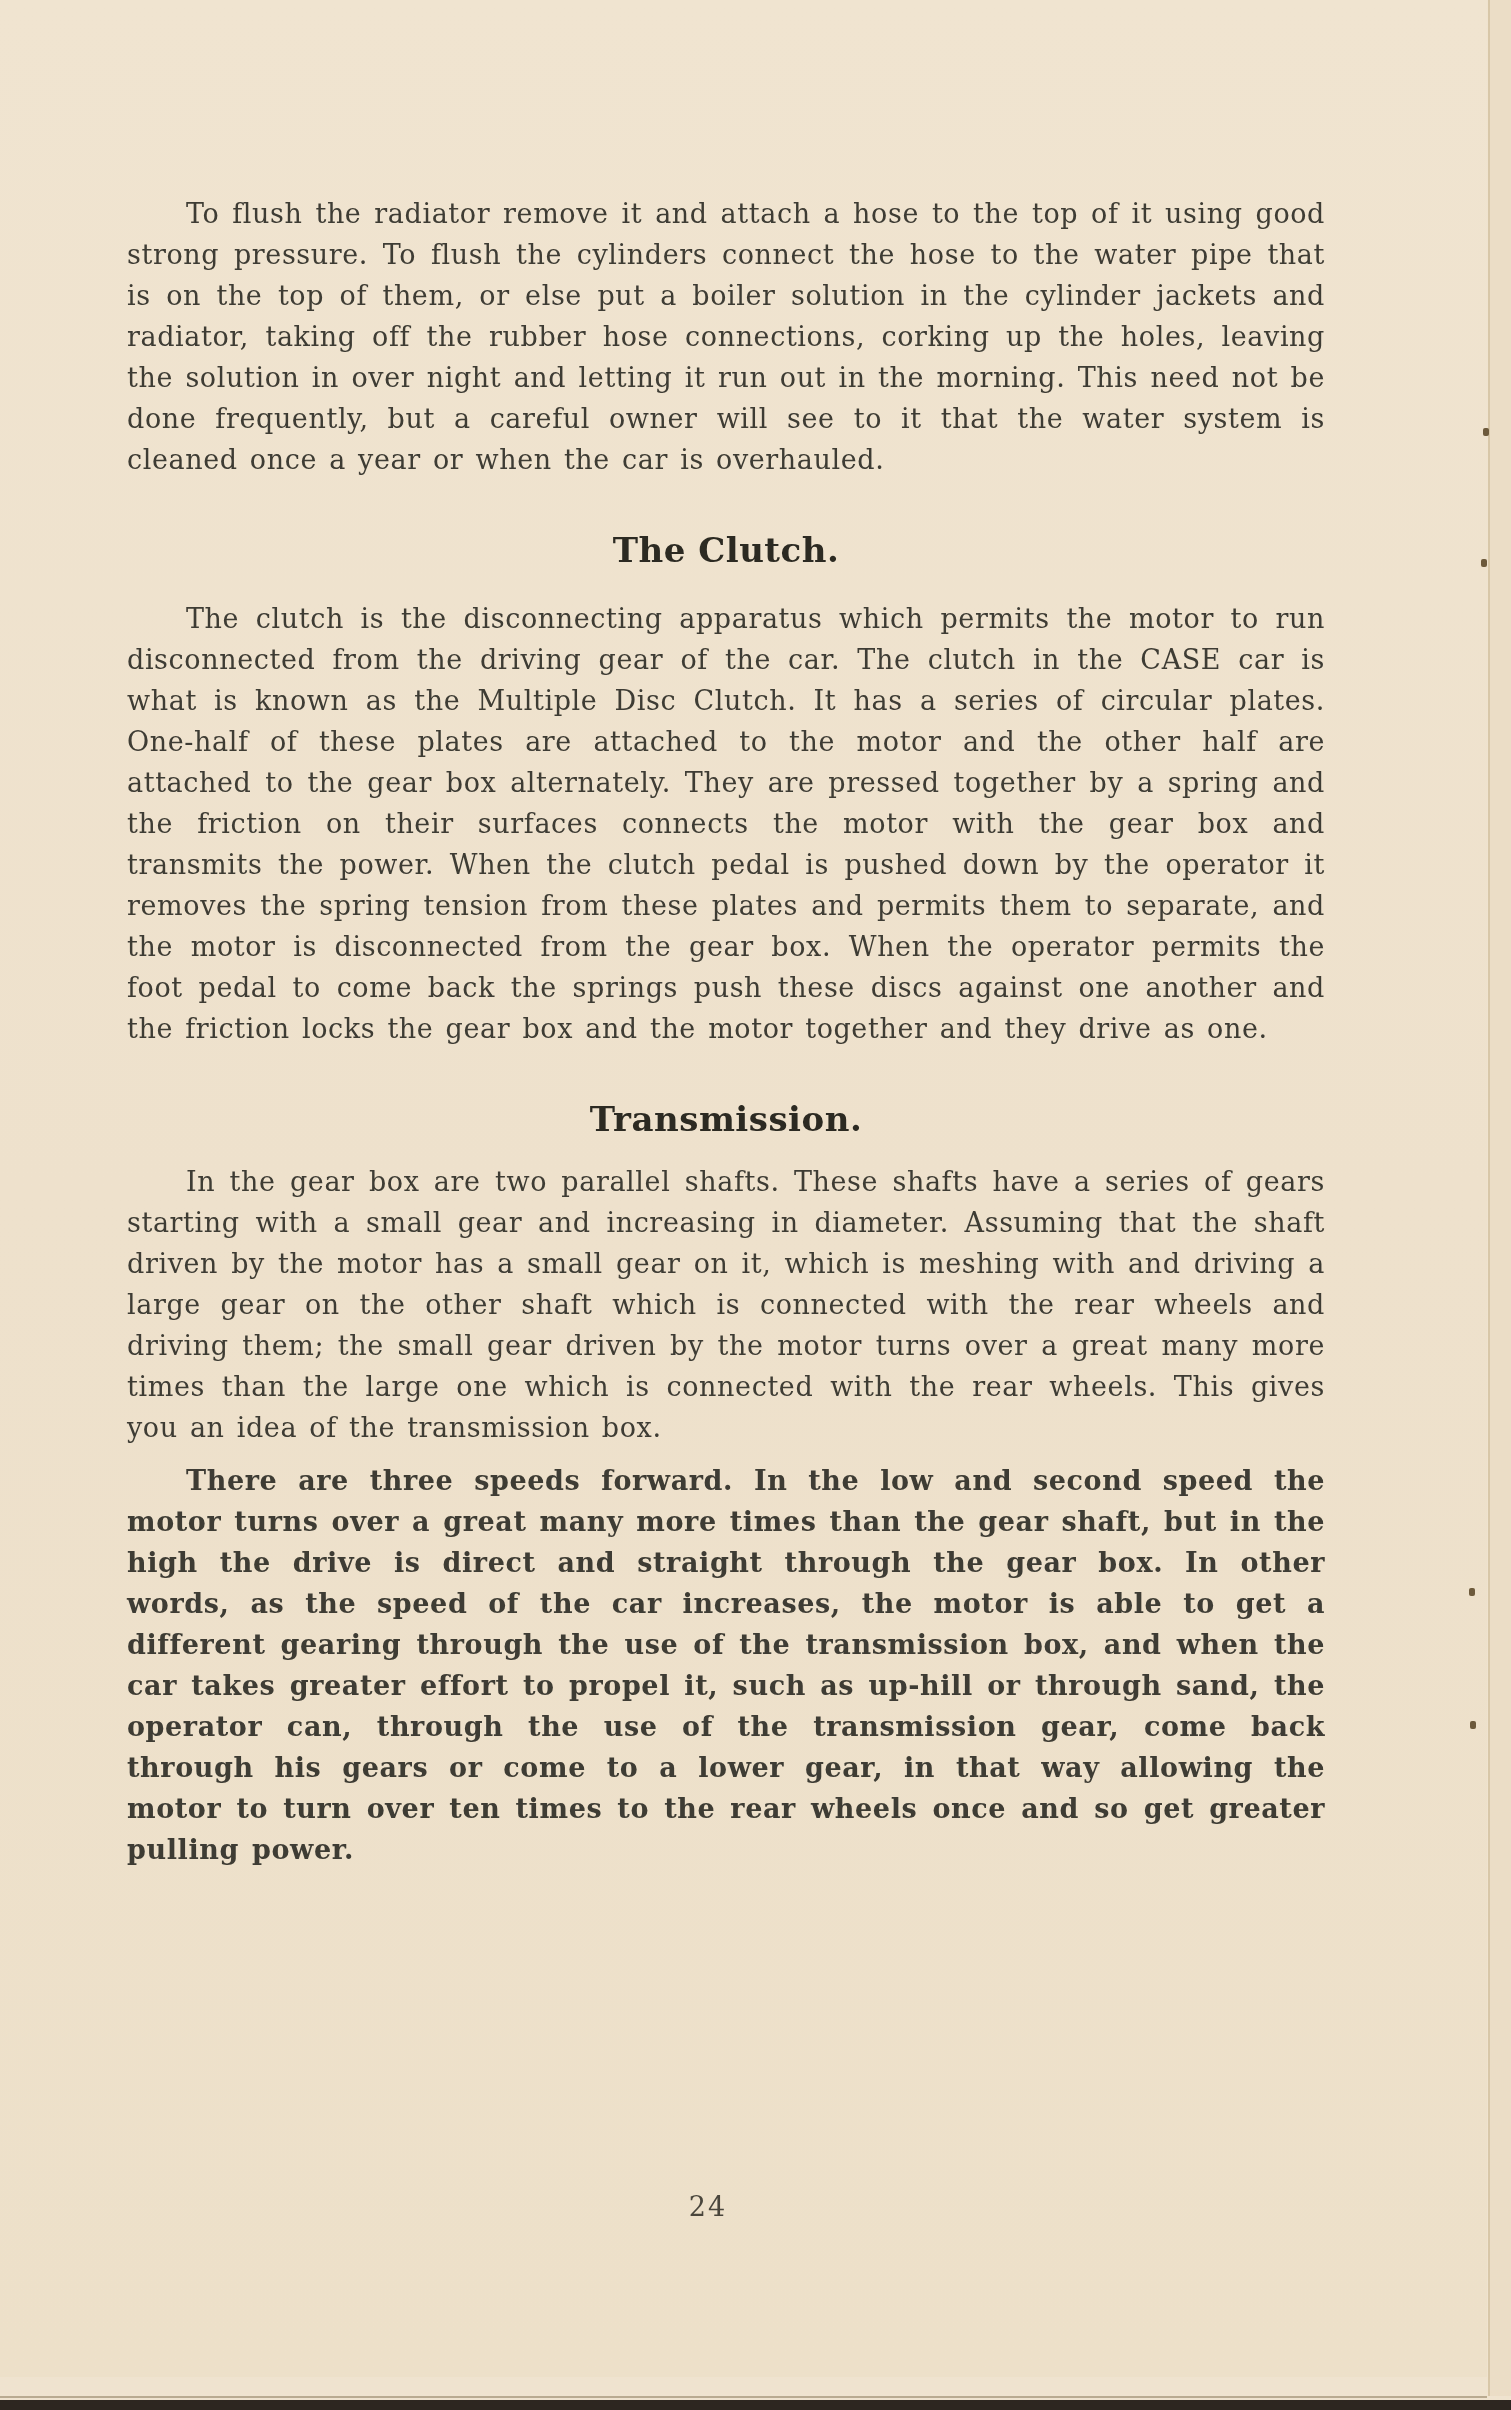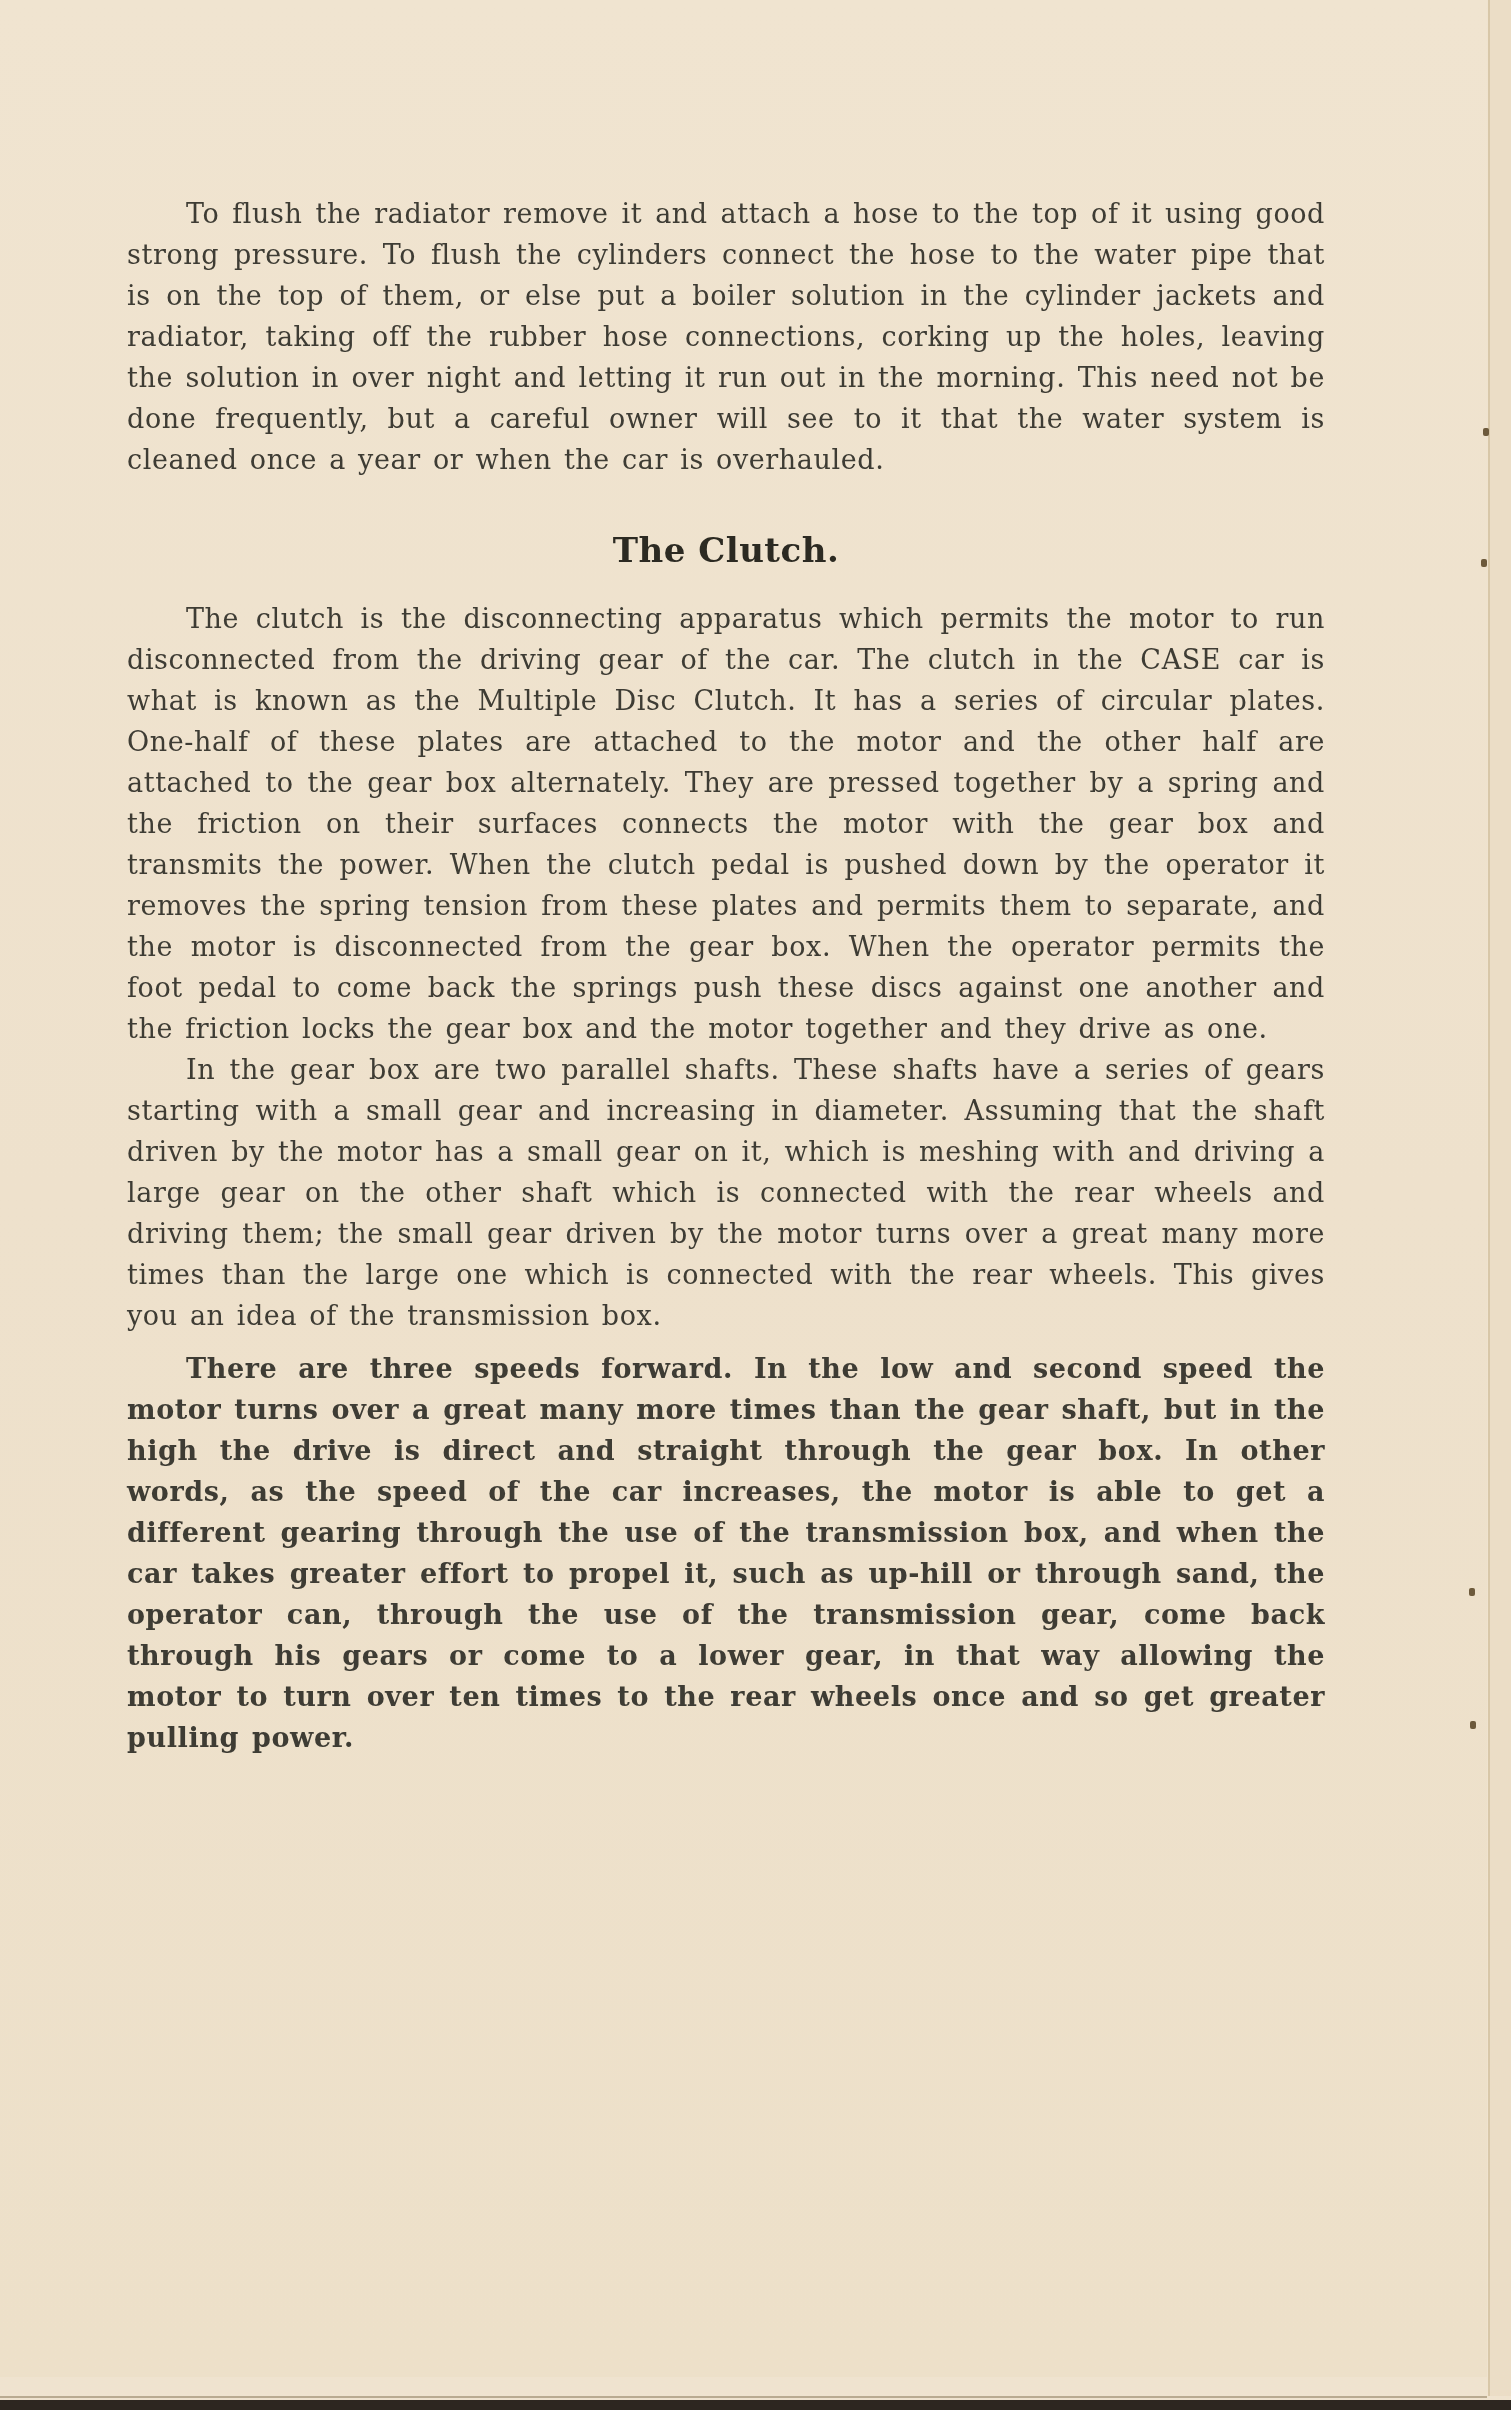--- a/index.html
+++ b/index.html
@@ -104,24 +104,26 @@
 </head>
 <body>
 
 <div class="page">
   <div class="content">
     <p class="para" id="p-intro">To flush the radiator remove it and attach a hose to the top of it using good strong pressure. To flush the cylinders connect the hose to the water pipe that is on the top of them, or else put a boiler solution in the cylinder jackets and radiator, taking off the rubber hose connections, corking up the holes, leaving the solution in over night and letting it run out in the morning. This need not be done frequently, but a careful owner will see to it that the water system is cleaned once a year or when the car is overhauled.</p>
 
     <h2 class="section-heading" id="h-clutch">The Clutch.</h2>
     <p class="para">The clutch is the disconnecting apparatus which permits the motor to run disconnected from the driving gear of the car. The clutch in the CASE car is what is known as the Multiple Disc Clutch. It has a series of circular plates. One-half of these plates are attached to the motor and the other half are attached to the gear box alternately. They are pressed together by a spring and the friction on their surfaces connects the motor with the gear box and transmits the power. When the clutch pedal is pushed down by the operator it removes the spring tension from these plates and permits them to separate, and the motor is disconnected from the gear box. When the operator permits the foot pedal to come back the springs push these discs against one another and the friction locks the gear box and the motor together and they drive as one.</p>
 
+    <h2 class="section-heading" id="h-transmission">Transmission.</h2>
     <p class="para">In the gear box are two parallel shafts. These shafts have a series of gears starting with a small gear and increasing in diameter. Assuming that the shaft driven by the motor has a small gear on it, which is meshing with and driving a large gear on the other shaft which is connected with the rear wheels and driving them; the small gear driven by the motor turns over a great many more times than the large one which is connected with the rear wheels. This gives you an idea of the transmission box.</p>
     <p class="para" id="p-trans-2">There are three speeds forward. In the low and second speed the motor turns over a great many more times than the gear shaft, but in the high the drive is direct and straight through the gear box. In other words, as the speed of the car increases, the motor is able to get a different gearing through the use of the transmission box, and when the car takes greater effort to propel it, such as up-hill or through sand, the operator can, through the use of the transmission gear, come back through his gears or come to a lower gear, in that way allowing the motor to turn over ten times to the rear wheels once and so get greater pulling power.</p>
   </div>
 
+  <div class="page-number">24</div>
 </div>
 
 <div class="fold-line"></div>
 <div class="right-edge"></div>
 <div class="speck" style="left:1483px; top:428px;"></div>
 <div class="speck" style="left:1481px; top:559px;"></div>
 <div class="speck" style="left:1469px; top:1588px;"></div>
 <div class="speck" style="left:1470px; top:1721px;"></div>
 <div class="bottom-rule"></div>
 <div class="bottom-band"></div>

